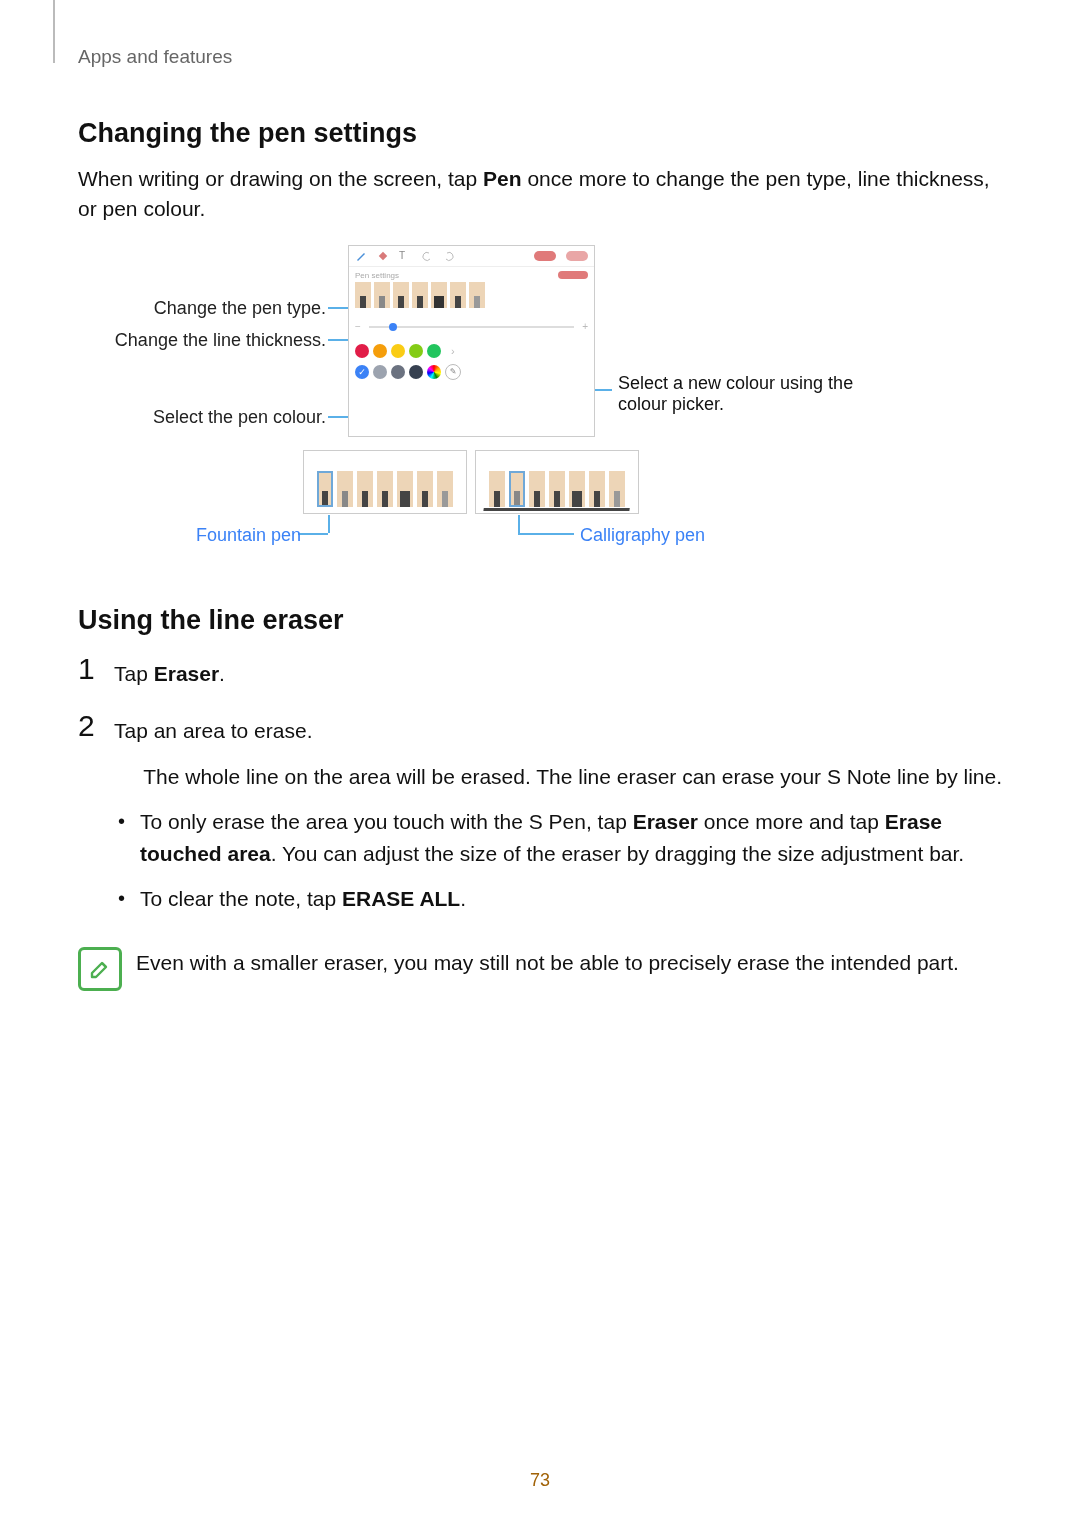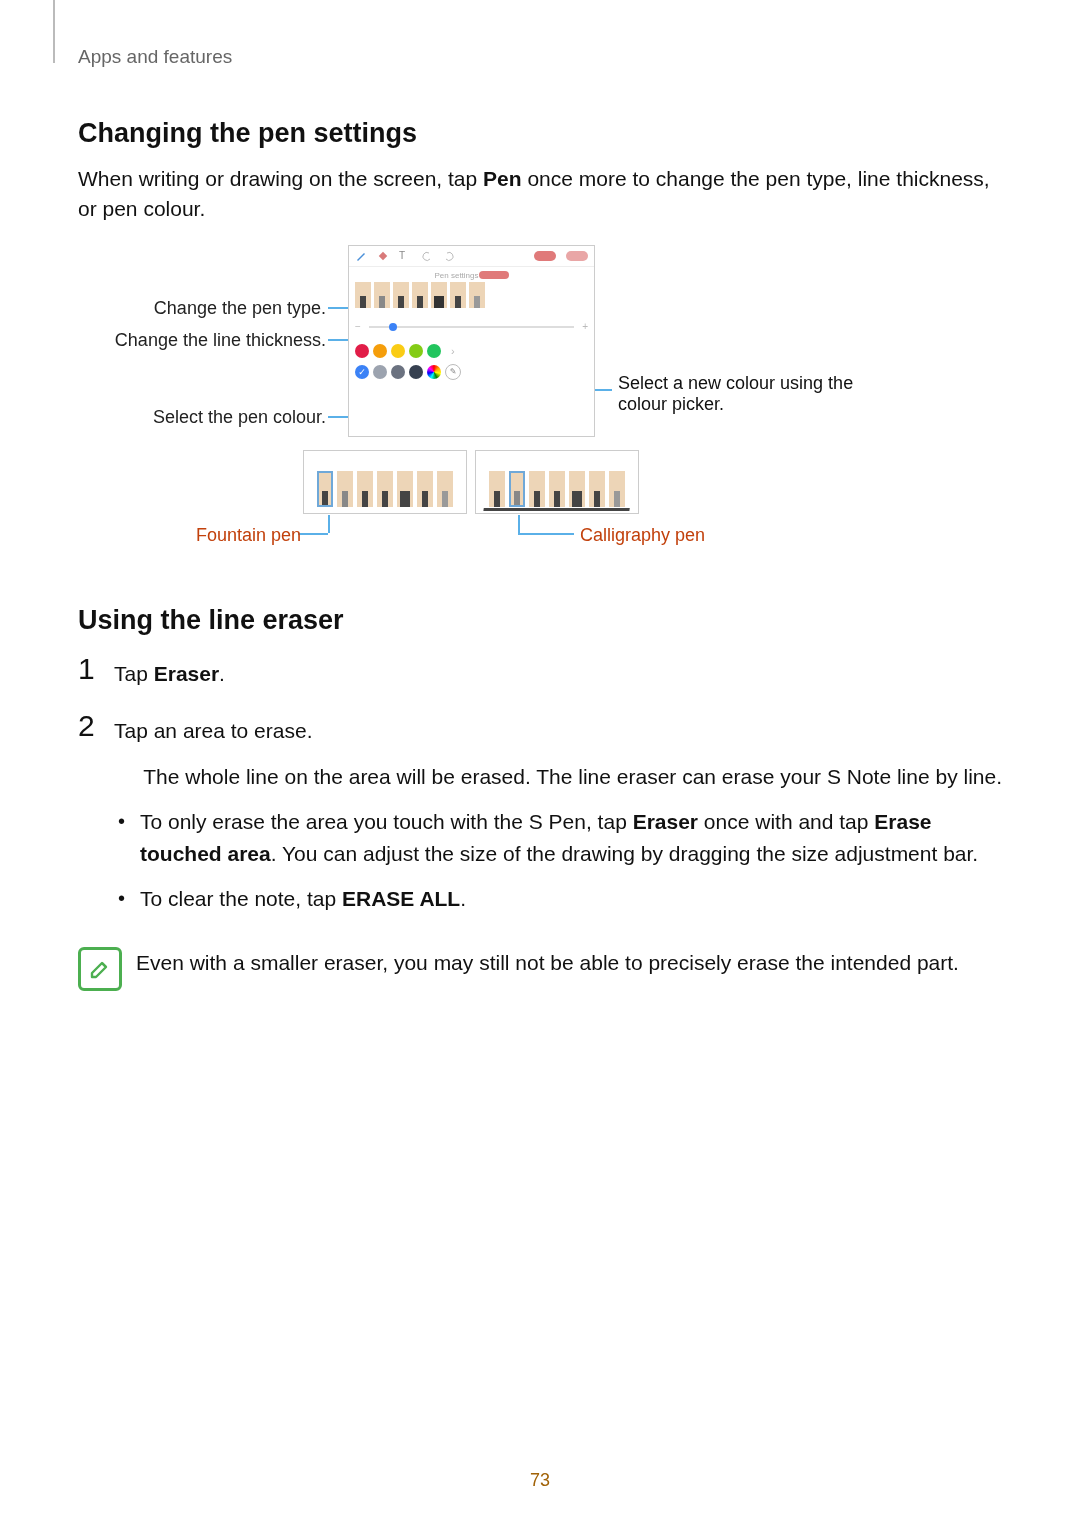--- a/index.html
+++ b/index.html
@@ -82,21 +82,21 @@
     display: flex;
     align-items: center;
     gap: 10px;
     padding: 0 6px;
     font-size: 9px;
     color: #888;
   }
   .tb-ico { width:12px;height:12px;display:inline-block;}
   .pill-red{width:22px;height:10px;border-radius:5px;background:#e07a7a;}
   .pen-settings-title{
-    font-size:8px;color:#aaa;margin:4px 6px 2px 6px;display:flex;justify-content:center;
+    font-size:8px;color:#aaa;margin:4px 6px 2px 6px;display:flex;justify-content:space-between;
   }
   .pen-settings-title .btn{width:30px;height:8px;border-radius:4px;background:#e07a7a;}
   .nib-row{
     display:flex;gap:3px;margin:2px 6px;
   }
   .nib{width:16px;height:26px;background:#edd5b7;position:relative;display:flex;align-items:flex-end;justify-content:center;}
   .nib .tip{width:6px;height:12px;background:#444;}
   .thick-row{height:14px;margin:12px 6px 0 6px;display:flex;align-items:center;justify-content:space-between;font-size:10px;color:#bbb;}
   .thick-line{flex:1;height:2px;background:#ddd;margin:0 8px;position:relative;}
   .thick-dot{position:absolute;left:20px;top:-3px;width:8px;height:8px;border-radius:50%;background:#3b82f6;}
@@ -125,21 +125,21 @@
   .detail-shot.right{left:397px;}
   .dnib{width:16px;height:36px;background:#edd5b7;display:flex;align-items:flex-end;justify-content:center;}
   .dnib .tip{width:6px;height:16px;background:#444;}
   .dnib.sel{outline:2px solid #6fa8d8;outline-offset:-2px;}
   .stroke-sample{position:absolute;bottom:2px;left:8px;right:8px;height:6px;}
   .stroke-sample.c{border-bottom:3px solid #444;transform:skewX(-8deg);}
 
   .callout-below{
     position:absolute;
     font-size:18px;
-    color:#c2410c;
+    color:#3b82f6;
     white-space:nowrap;
   }
 
   
   .h2b { font-size: 27px; font-weight: 700; margin: 12px 0 18px 0; }
   .num-list{list-style:none;padding:0;margin:0 0 10px 0;}
   .num-list > li{
     display:flex;
     align-items:flex-start;
     margin-bottom:22px;
@@ -380,21 +380,21 @@
         <span>Tap </span><span class="bold">Eraser</span><span>.</span>
       </div>
     </li>
     <li>
       <span class="num">2</span>
       <div class="li-body">
         <div>Tap an area to erase.</div>
         <div style="margin-top:14px;text-align:right;">The whole line on the area will be erased. The line eraser can erase your S Note line by line.</div>
         <ul class="sub-bullets">
           <li>
-            <span>To only erase the area you touch with the S Pen, tap </span><span class="bold">Eraser</span><span> once with and tap </span><span class="bold">Erase touched area</span><span>. You can adjust the size of the drawing by dragging the size adjustment bar.</span>
+            <span>To only erase the area you touch with the S Pen, tap </span><span class="bold">Eraser</span><span> once more and tap </span><span class="bold">Erase touched area</span><span>. You can adjust the size of the eraser by dragging the size adjustment bar.</span>
           </li>
           <li>
             <span>To clear the note, tap </span><span class="bold">ERASE ALL</span><span>.</span>
           </li>
         </ul>
       </div>
     </li>
   </ol>
 
   <div class="note-row">

